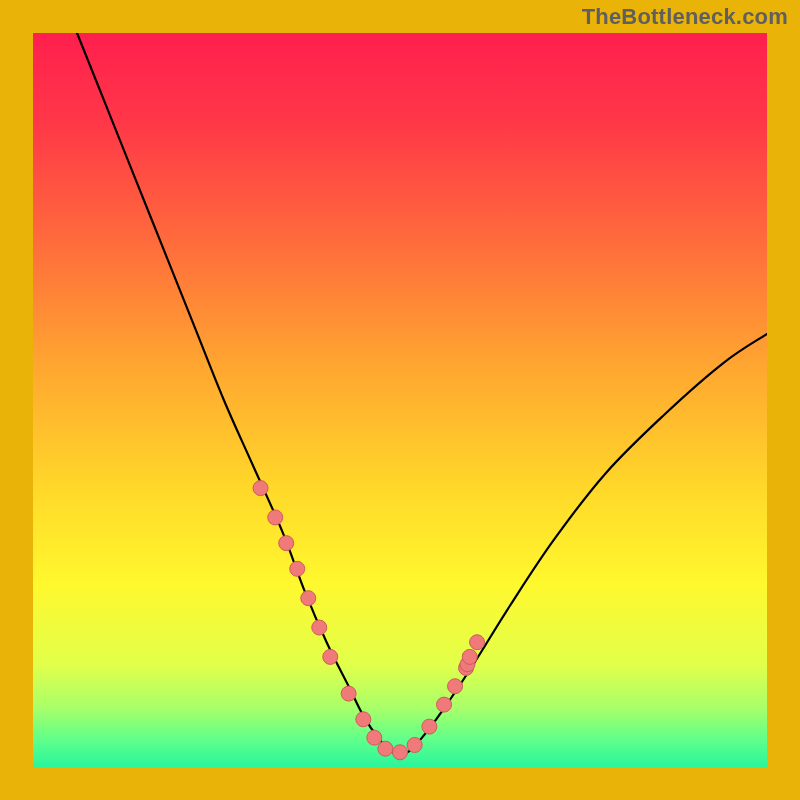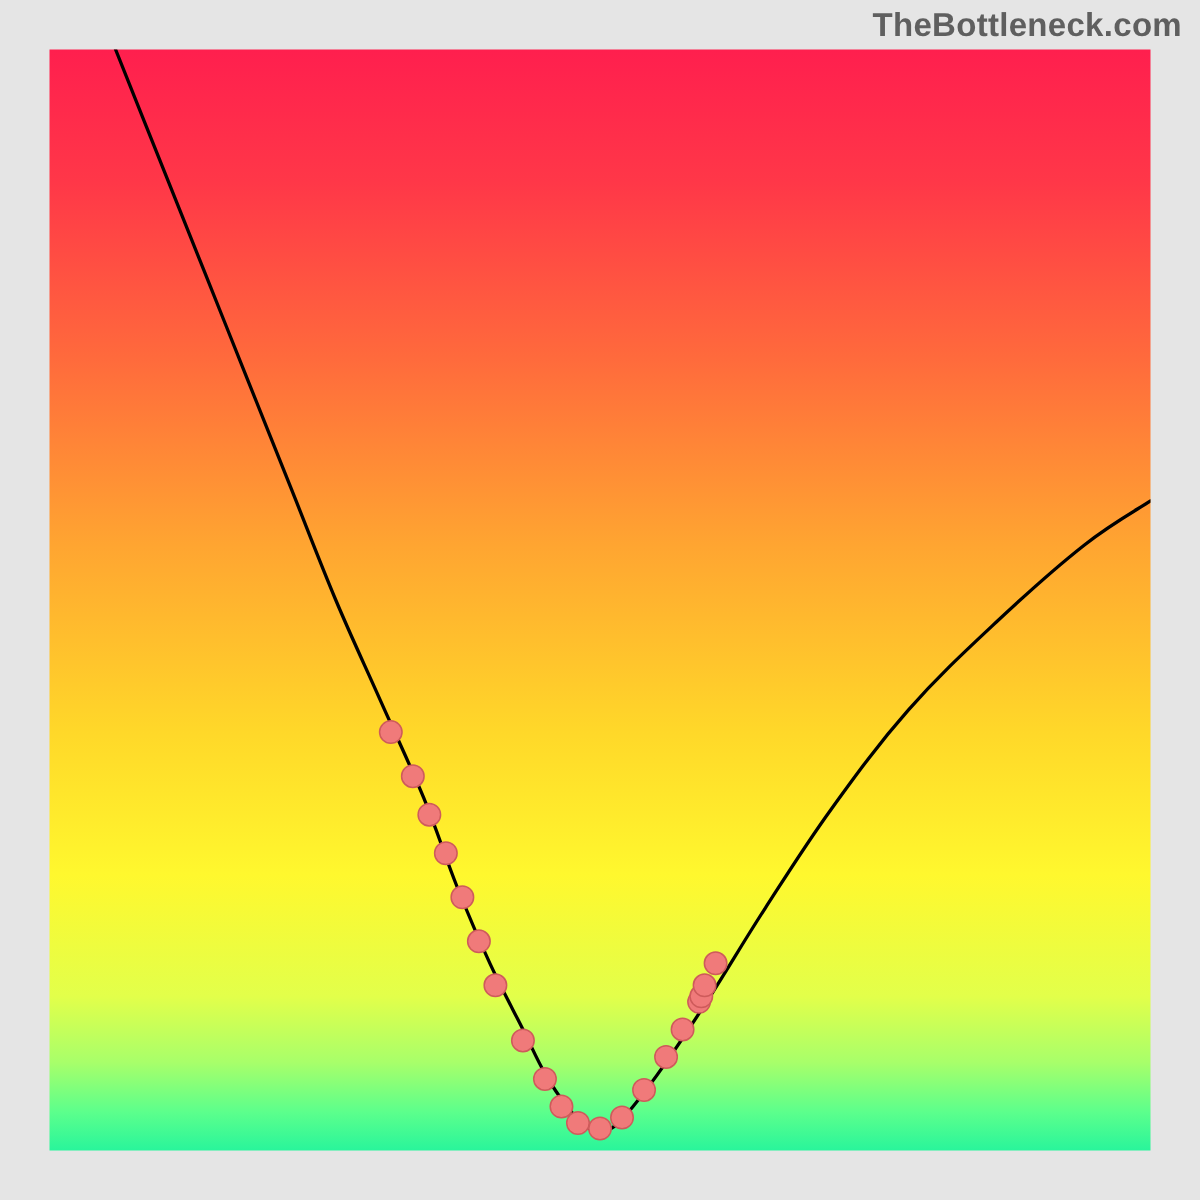--- a/index.html
+++ b/index.html
@@ -9,21 +9,21 @@
     height: 800px;
     background: #000;
     overflow: hidden;
   }
   .frame {
     position: absolute;
     left: 0;
     top: 0;
     width: 800px;
     height: 800px;
-    background: #e5e5e5;
+    background: #eab308;
   }
   .watermark {
     position: absolute;
     top: 4px;
     right: 12px;
     font-family: Arial, Helvetica, sans-serif;
     font-size: 22px;
     font-weight: 600;
     color: #5f5f5f;
     letter-spacing: 0.2px;

